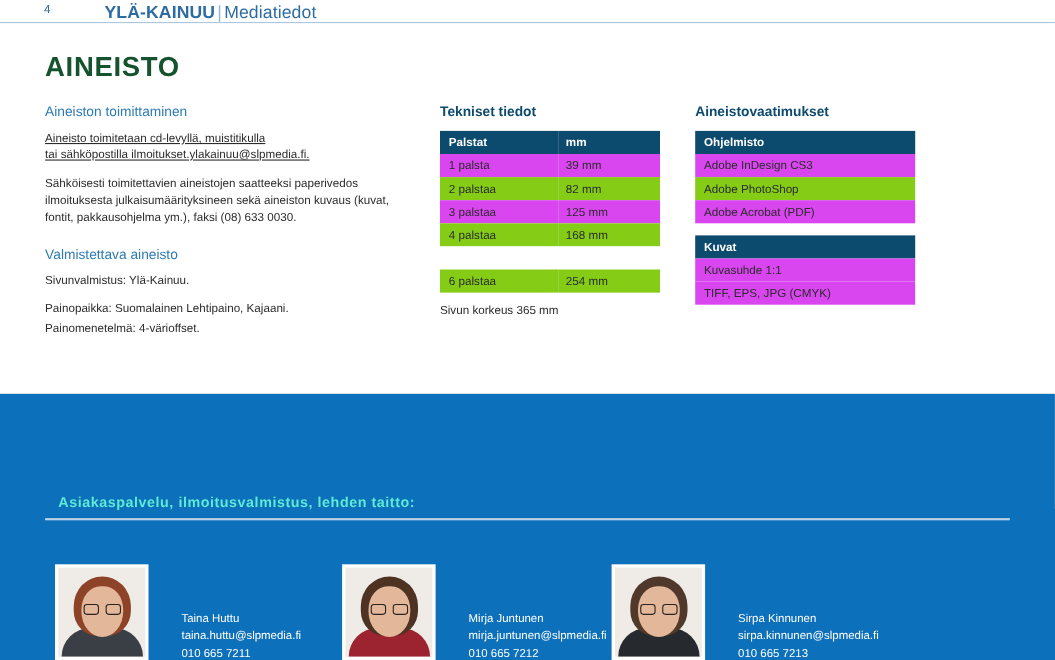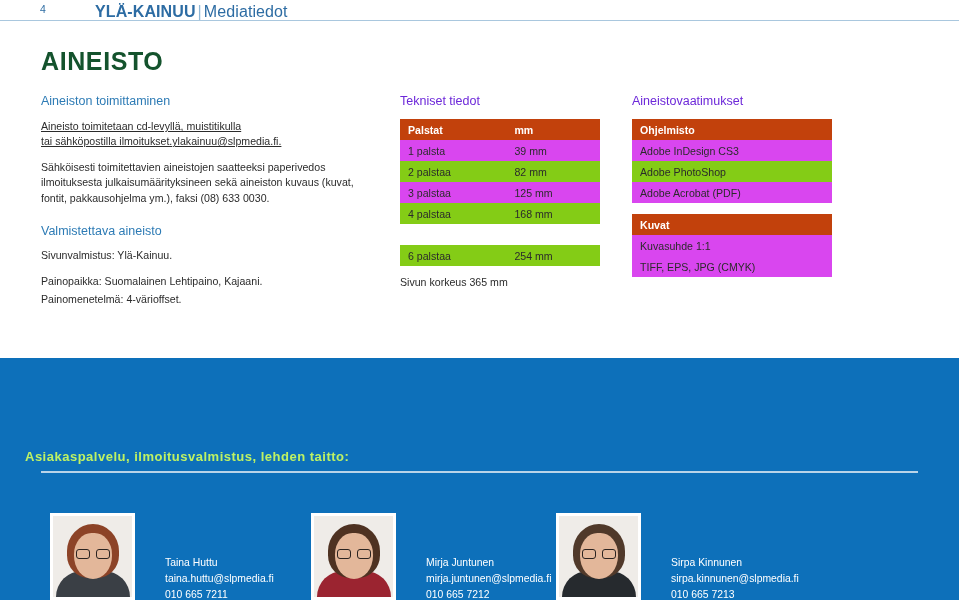--- a/index.html
+++ b/index.html
@@ -83,22 +83,22 @@
   .col-mid   { left: 400px; width: 200px; }
   .col-right { left: 632px; width: 200px; }
 
   .col-head {
     font-size: 12.5px;
     color: #2d7bb5;
     margin: 0 0 11px 0;
     line-height: 14px;
   }
   .col-head.bold {
-    font-weight: normal;
-    color: #6d28d9;
+    font-weight: bold;
+    color: #0c4a6e;
   }
 
   .body-text {
     font-size: 10.6px;
     line-height: 15.4px;
     color: #2b2b2b;
     margin: 0 0 11px 0;
   }
   .body-text.tight { margin-bottom: 10px; text-decoration: underline; }
   .body-text.nogap { margin-bottom: 2px; }
@@ -115,21 +115,21 @@
     width: 100%;
     border-collapse: collapse;
     table-layout: fixed;
   }
   .dtable td, .dtable th {
     padding: 0;
     margin: 0;
   }
   .dtable tr { height: 21px; }
   .dtable .hdr td {
-    background: #c2410c;
+    background: #0c4a6e;
     color: #ffffff;
     font-weight: bold;
     font-size: 10.6px;
     height: 21px;
   }
   .dtable td {
     font-size: 10.6px;
     color: #2b2b2b;
     height: 21px;
     vertical-align: middle;
@@ -150,25 +150,25 @@
   .bluepanel {
     position: absolute;
     left: 0;
     top: 358px;
     width: 959px;
     height: 242px;
     background: #0d70ba;
   }
   .contact-head {
     position: absolute;
-    left: 25px;
+    left: 53px;
     top: 91px;
     font-size: 13px;
     font-weight: bold;
-    color: #bef264;
+    color: #5eead4;
     letter-spacing: 0.5px;
   }
   .contact-rule {
     position: absolute;
     left: 41px;
     top: 113px;
     width: 877px;
     height: 2px;
     background: #b9d4e9;
   }

